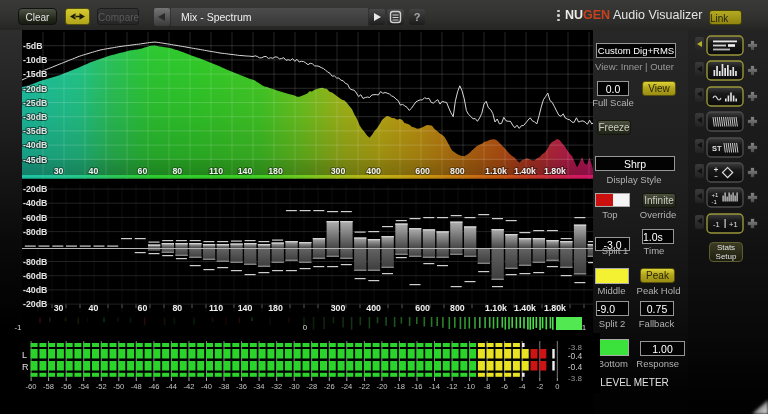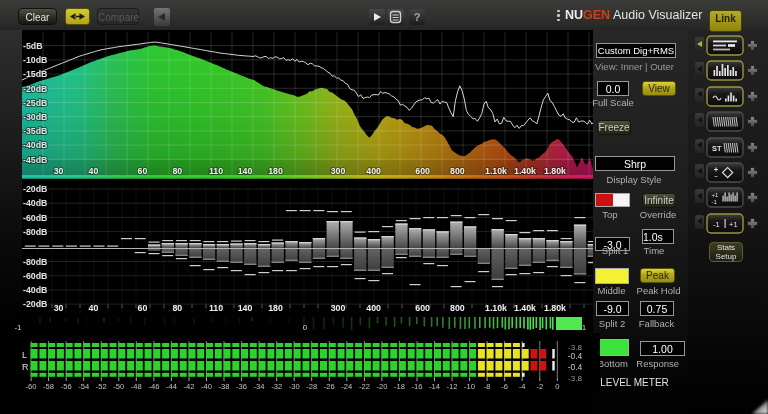--- a/index.html
+++ b/index.html
@@ -21,54 +21,55 @@
       <div style="position:absolute;left:17px;top:178.5px;transform:translateX(-50%);color:#b2b2b2;font-size:9.5px;white-space:nowrap">Top</div>
       <div style="position:absolute;left:65px;top:178.5px;transform:translateX(-50%);color:#b2b2b2;font-size:9.5px;white-space:nowrap">Override</div>
       <div style="position:absolute;left:2px;top:207px;width:35px;height:14px;background:#030303;border:1px solid #979797;color:#fff;font-size:10.5px;text-align:center;line-height:14px;white-space:nowrap">-3.0</div>
       <div style="position:absolute;left:49px;top:199px;width:32px;height:15px;background:#030303;border:1px solid #979797;color:#fff;font-size:10.5px;line-height:14px;white-space:nowrap">1.0s</div>
       <div style="position:absolute;left:22px;top:214.5px;transform:translateX(-50%);color:#b2b2b2;font-size:9.5px;white-space:nowrap">Split 1</div>
       <div style="position:absolute;left:61px;top:214.5px;transform:translateX(-50%);color:#b2b2b2;font-size:9.5px;white-space:nowrap">Time</div>
       <div style="position:absolute;left:2px;top:238px;width:34px;height:16px;background:#f4f032;border:1px solid #aaa"></div>
       <div style="position:absolute;left:47px;top:238px;width:35px;height:15px;background:linear-gradient(#ded337,#b3a51c 45%,#9a8d14);border:1px solid #55500a;border-radius:3px;color:#2a2605;font-size:10px;text-align:center;line-height:14px">Peak</div>
       <div style="position:absolute;left:18.5px;top:255px;transform:translateX(-50%);color:#b2b2b2;font-size:9.5px;white-space:nowrap">Middle</div>
       <div style="position:absolute;left:65.5px;top:255px;transform:translateX(-50%);color:#b2b2b2;font-size:9.5px;white-space:nowrap">Peak Hold</div>
-      <div style="position:absolute;left:3px;top:271px;width:33px;height:15px;background:#030303;border:1px solid #979797;color:#fff;font-size:10.5px;text-align:center;line-height:14px;white-space:nowrap">-9.0</div>
+      <div style="position:absolute;left:3px;top:271px;width:33px;height:15px;background:#030303;border:1px solid #979797;color:#fff;font-size:10.5px;text-align:left;line-height:14px;white-space:nowrap">-9.0</div>
       <div style="position:absolute;left:47px;top:271px;width:34px;height:15px;background:#030303;border:1px solid #979797;color:#fff;font-size:10.5px;text-align:center;line-height:14px;white-space:nowrap">0.75</div>
       <div style="position:absolute;left:19px;top:288px;transform:translateX(-50%);color:#b2b2b2;font-size:9.5px;white-space:nowrap">Split 2</div>
       <div style="position:absolute;left:63.5px;top:288px;transform:translateX(-50%);color:#b2b2b2;font-size:9.5px;white-space:nowrap">Fallback</div>
       <div style="position:absolute;left:2px;top:309px;width:34px;height:17px;background:#3ce23c;border:1px solid #aaa"></div>
       <div style="position:absolute;left:47px;top:311px;width:45px;height:15px;background:#030303;border:1px solid #979797;color:#fff;font-size:10.5px;text-align:center;line-height:14px;white-space:nowrap">1.00</div>
       <div style="position:absolute;left:19.8px;top:328px;transform:translateX(-50%);color:#b2b2b2;font-size:9.5px;white-space:nowrap">Bottom</div>
       <div style="position:absolute;left:64.7px;top:328px;transform:translateX(-50%);color:#b2b2b2;font-size:9.5px;white-space:nowrap">Response</div>
       <div style="position:absolute;left:41.5px;top:347px;transform:translateX(-50%);color:#e2e2e2;font-size:10px;white-space:nowrap">LEVEL METER</div>
     </div>
 <div style="position:absolute;left:688px;top:30px;width:80px;height:384px;background:linear-gradient(rgba(0,0,0,0.10),rgba(0,0,0,0.30) 75%)"></div>
 <div style="position:absolute;left:0;top:0;width:768px;height:30px;background:linear-gradient(#3a3a38,#31312f 55%,#252523)">
 <div style="position:absolute;left:18px;top:8px;width:39px;height:17px;background:linear-gradient(#4d5244,#262b1e 60%,#171b11);border:1px solid #111;border-radius:4px;color:#e4e4e4;font-size:10px;text-align:center;line-height:17px">Clear</div>
 <div style="position:absolute;left:65px;top:8px;width:25px;height:17px;background:linear-gradient(#d6ca32,#b0a41a);border:1px solid #55500a;border-radius:3px">
 <svg width="23" height="15" style="position:absolute;left:0;top:0">
           <path d="M9.5 4.2 L4 7.5 L9.5 10.8 Z M13.5 4.2 L19 7.5 L13.5 10.8 Z M8.5 6.7 h6 v1.6 h-6 Z" fill="#1c1c04"></path>
         </svg>
       </div>
 <div style="position:absolute;left:97px;top:8px;width:42px;height:17px;background:linear-gradient(#343434,#262626);border:1px solid #1c1c1c;border-radius:3px;color:#5a5a5a;font-size:10px;text-align:center;line-height:17px">Compare</div>
 <div style="position:absolute;left:154px;top:8px;width:16px;height:18px;background:linear-gradient(#757575,#3a3a3a);border-radius:2px"></div>
 <div style="position:absolute;left:158px;top:13px;width:0;height:0;border-right:7px solid #2a2a2a;border-top:4.5px solid transparent;border-bottom:4.5px solid transparent"></div>
+<div style="position:absolute;left:171px;top:8px;width:197px;height:18px;background:linear-gradient(#4c4c4c,#373737);color:#f0f0f0;font-size:10.5px;line-height:18px;padding-left:10px;box-sizing:border-box">Mix - Spectrum</div>
 <div style="position:absolute;left:369px;top:9px;width:16px;height:16px;background:linear-gradient(#4a4a4a,#1e1e1e);border-radius:2px"></div>
 <div style="position:absolute;left:374px;top:13px;width:0;height:0;border-left:7px solid #e8e8e8;border-top:4.5px solid transparent;border-bottom:4.5px solid transparent"></div>
 <div style="position:absolute;left:387px;top:9px;width:17px;height:16px;background:linear-gradient(#4a4a4a,#1e1e1e);border-radius:3px"></div>
 <svg width="17" height="16" style="position:absolute;left:387px;top:9px">
         <rect x="3.5" y="2.5" width="10" height="11" rx="2.5" fill="none" stroke="#d0d0d0" stroke-width="1.4"></rect>
         <path d="M5.5 6 h6 M5.5 8.5 h6 M5.5 11 h6" stroke="#d0d0d0" stroke-width="1.1"></path>
       </svg>
 <div style="position:absolute;left:409px;top:9px;width:16px;height:16px;background:linear-gradient(#424242,#1c1c1c);border-radius:3px;color:#a8a8a8;font-size:11px;font-weight:bold;text-align:center;line-height:16px">?</div>
 <div style="position:absolute;left:557px;top:9.5px;width:2.6px;height:2.6px;background:#d0d0d0;border-radius:50%"></div>
 <div style="position:absolute;left:557px;top:14px;width:2.6px;height:2.6px;background:#d0d0d0;border-radius:50%"></div>
 <div style="position:absolute;left:557px;top:18.5px;width:2.6px;height:2.6px;background:#d0d0d0;border-radius:50%"></div>
 <div style="position:absolute;left:565px;top:7px;height:17px;color:#ececec;font-size:12.5px;font-weight:bold;line-height:17px">NU<span style="color:#c8401c">GEN</span><span style="font-weight:normal;color:#e4e4e4"> Audio Visualizer</span></div>
-<div style="position:absolute;left:709px;top:10px;width:33px;height:22px;background:linear-gradient(#b5aa22,#8f8510);border:1px solid #44400a;border-radius:3px;color:#26230a;font-size:10px;font-weight:bold;text-align:center;line-height:15px">Link</div>
+<div style="position:absolute;left:709px;top:10px;width:33px;height:15px;background:linear-gradient(#b5aa22,#8f8510);border:1px solid #44400a;border-radius:3px;color:#26230a;font-size:10px;font-weight:normal;text-align:left;line-height:15px">Link</div>
 </div>
 <svg width="573" height="153" style="position:absolute;left:20px;top:30px">
 <defs>
 <linearGradient id="specg" x1="2" x2="573" y1="0" y2="0" gradientUnits="userSpaceOnUse">
           <stop offset="0%" stop-color="#1dc4a6"></stop>
           <stop offset="10%" stop-color="#24ca8b"></stop>
           <stop offset="15.5%" stop-color="#2cc75c"></stop>
           <stop offset="22.4%" stop-color="#2ecc34"></stop>
           <stop offset="31%" stop-color="#33cf2a"></stop>
           <stop offset="41.7%" stop-color="#44cf27"></stop>

